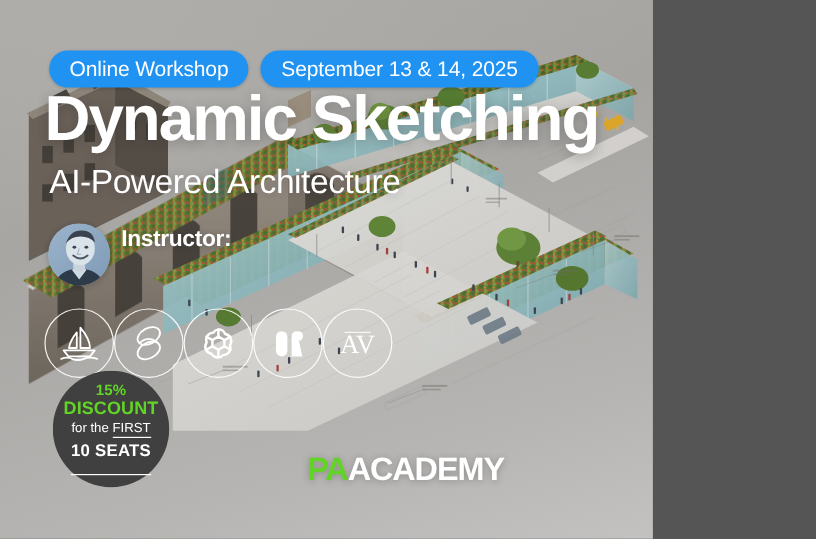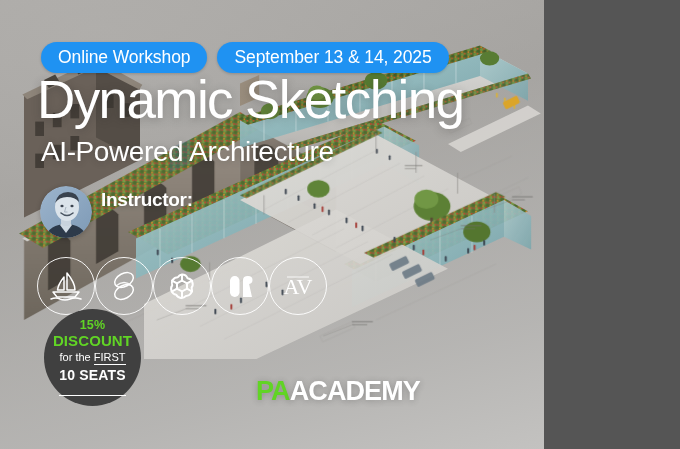--- a/index.html
+++ b/index.html
@@ -44,21 +44,21 @@
     font-size:17.5px;
     font-weight:400;
     letter-spacing:-0.1px;
     white-space:nowrap;
     box-shadow:0 1px 3px rgba(0,0,0,.18);
   }
 
   .title {
     position:absolute; left:37px; top:73px;
     font-size:53px;
-    font-weight:normal;
+    font-weight:bold;
     color:#ffffff;
     letter-spacing:-1.6px;
     line-height:1;
     white-space:nowrap;
     text-shadow:0 2px 10px rgba(40,40,40,.30);
   }
   .subtitle {
     position:absolute; left:41px; top:136px;
     font-size:28px;
     font-weight:300;

